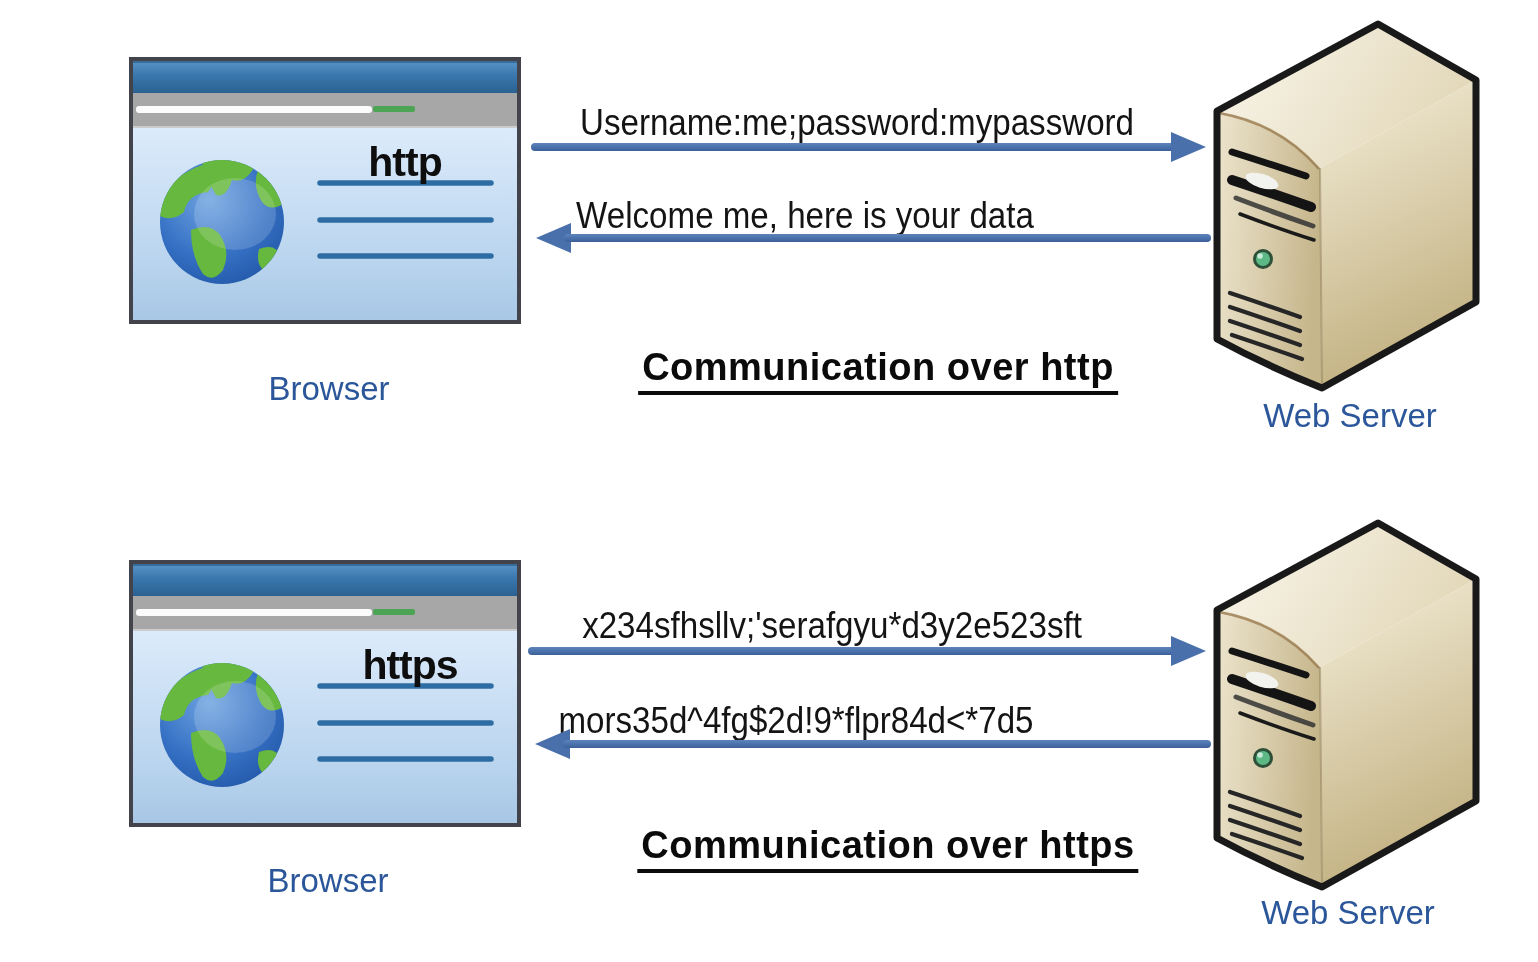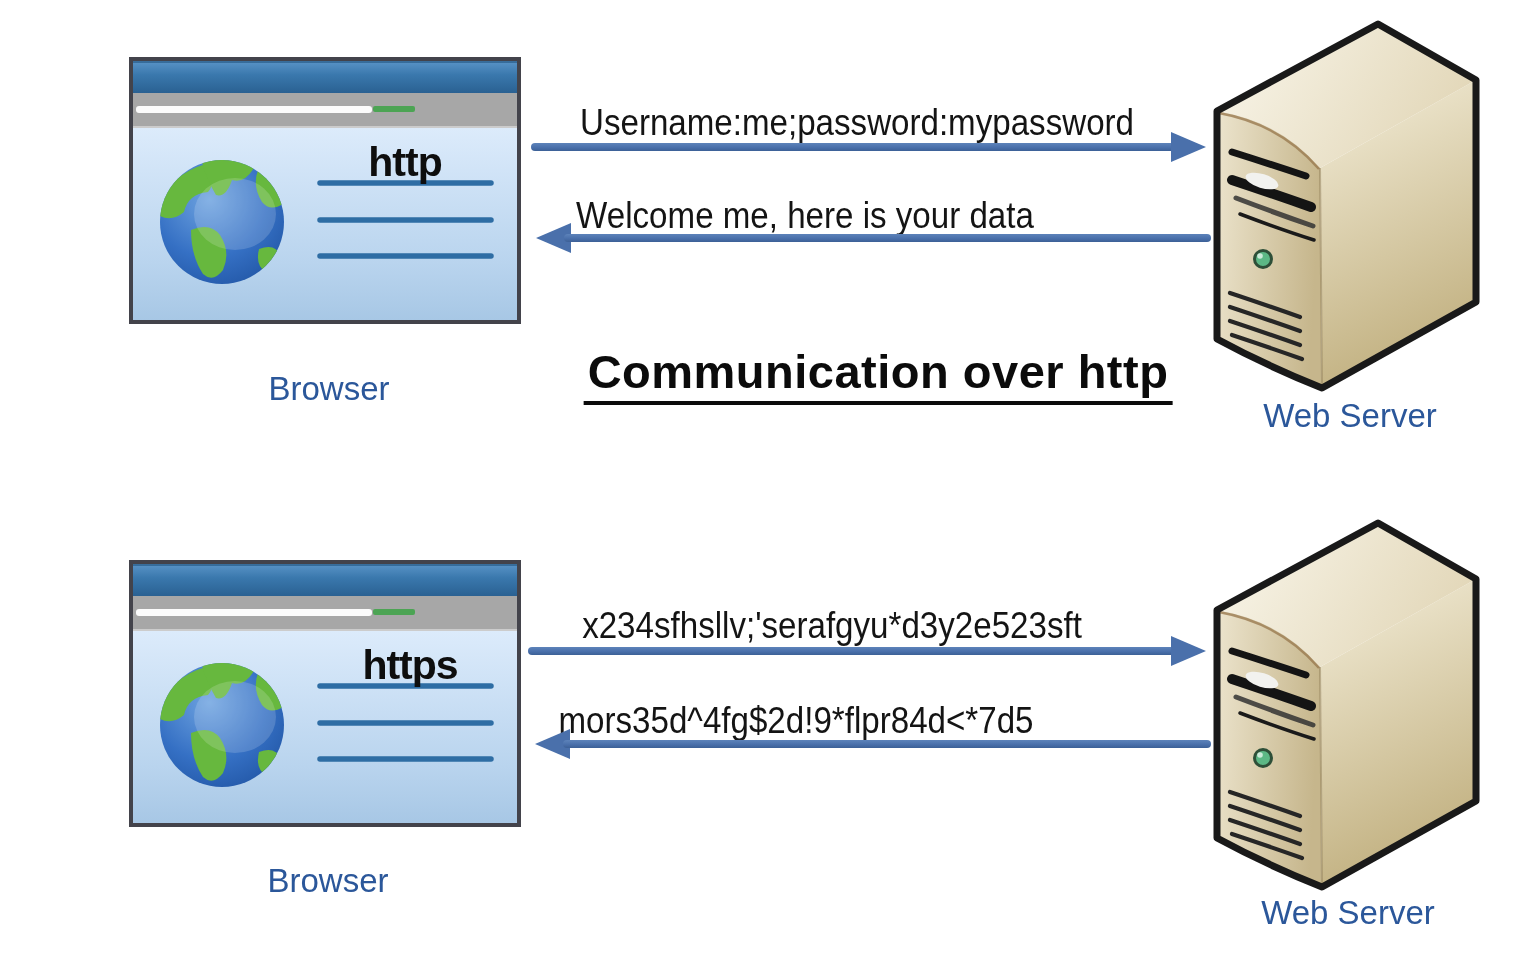--- a/index.html
+++ b/index.html
@@ -19,21 +19,21 @@
   .arrow .head{position:absolute;top:0;width:0;height:0;}
   .arrow.right .head{right:0;border-top:15px solid transparent;border-bottom:15px solid transparent;border-left:35px solid var(--arrow,#4a70ab);}
   .arrow.left  .head{left:0;border-top:15px solid transparent;border-bottom:15px solid transparent;border-right:35px solid var(--arrow,#4a70ab);}
   
   .msg{
     position:absolute;white-space:nowrap;color:var(--message-text,#141414);
     font-size:36px;line-height:1.05;transform:translateX(-50%) scaleX(0.92);
   }
   .sec-title{
     position:absolute;white-space:nowrap;transform:translateX(-50%);
-    font-size:47px;font-weight:bold;letter-spacing:.5px;color:var(--title-text,#0b0b0b);
+    font-size:38px;font-weight:bold;letter-spacing:.5px;color:var(--title-text,#0b0b0b);
     border-bottom:4px solid #0b0b0b;padding:0 4px 2px 4px;line-height:1.12;
   }
   .node-label{
     position:absolute;white-space:nowrap;transform:translateX(-50%);
     font-size:33px;color:var(--label-text,#2b579a);line-height:1.15;
   }
   .proto-text{
     font-family:"Liberation Sans","DejaVu Sans",sans-serif;
     font-weight:bold;letter-spacing:-1px;
   }
@@ -169,19 +169,20 @@
     <div class="shaft"></div>
     <div class="head"></div>
   </div>
 
   <div class="msg" style="left:796px;top:702px">mors35d^4fg$2d!9*flpr84d&lt;*7d5</div>
   <div class="arrow left" style="left:535px;top:729px;width:676px">
     <div class="head"></div>
     <div class="shaft"></div>
   </div>
 
+  <div class="sec-title" style="left:888px;top:824px">Communication over https</div>
 
   <svg class="icon" style="left:1210px;top:515px" width="272" height="380" viewBox="0 0 272 380">
     <use href="#server-sym" width="272" height="380"></use>
   </svg>
   <div class="node-label" style="left:1348px;top:894px">Web Server</div>
 
 </div>
 
 </body></html>

